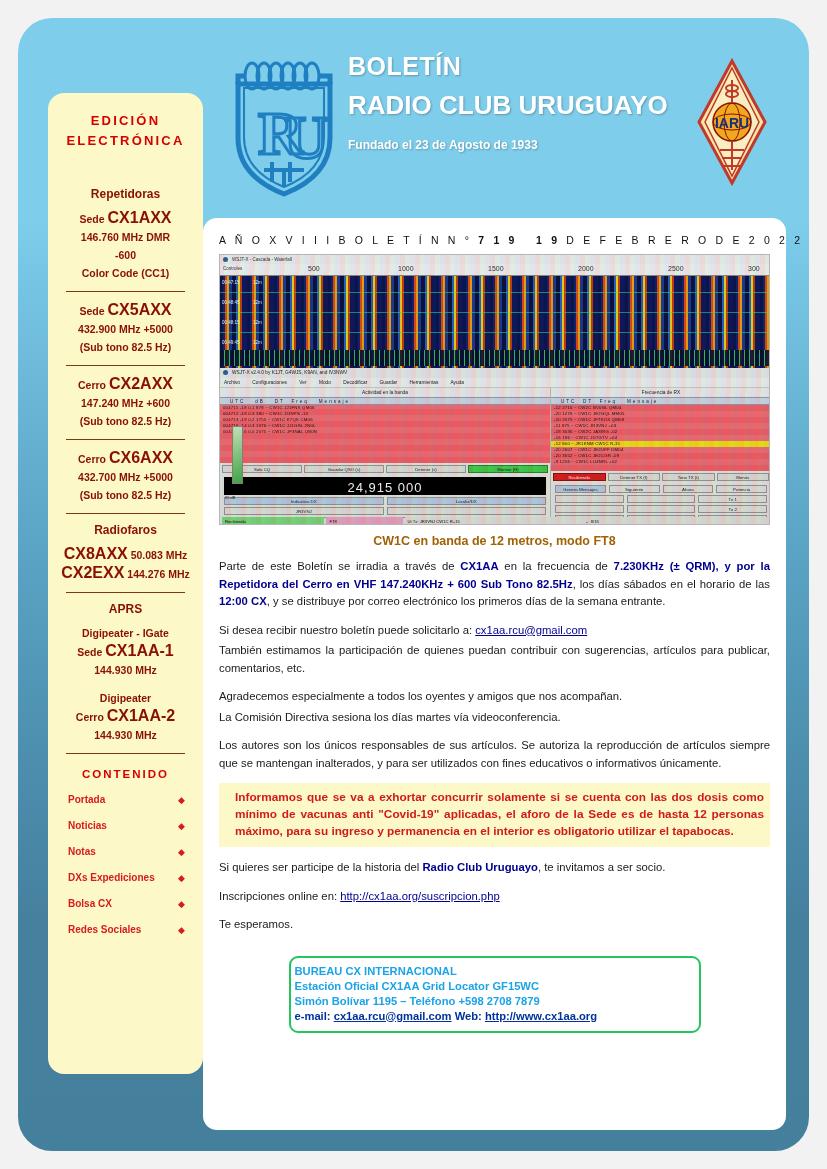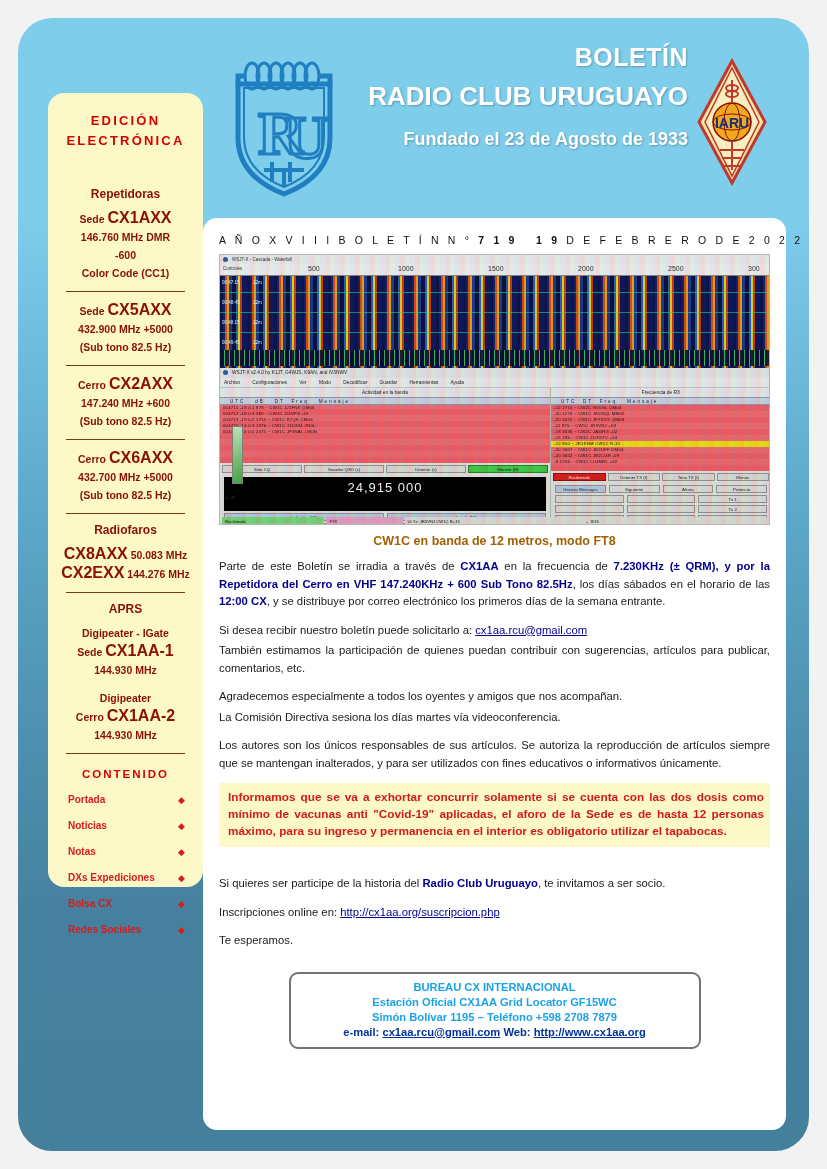--- a/index.html
+++ b/index.html
@@ -27,44 +27,44 @@
   
   #header {
     position: absolute; left: 0; top: 0;
     width: 791px; height: 182px;
   }
   #rcu-logo {
     position: absolute; left: 206px; top: 28px;
     width: 120px; height: 152px;
   }
   #title-block {
-    position: absolute; left: 330px; top: 25px;
-    width: 340px; text-align: right; color: #ffffff;
+    position: absolute; left: 330px; top: 34px;
+    width: 340px; text-align: left; color: #ffffff;
   }
   .t-boletin {
     font-size: 25px; font-weight: bold; letter-spacing: .5px;
     text-shadow: 1px 1px 2px rgba(0,0,0,.25);
   }
   .t-rcu {
     font-size: 26px; font-weight: bold; margin-top: 9px; white-space: nowrap;
     text-shadow: 1px 1px 2px rgba(0,0,0,.25);
   }
   .t-fund {
-    font-size: 18px; font-weight: bold; margin-top: 17px;
+    font-size: 12px; font-weight: bold; margin-top: 17px;
     text-shadow: 1px 1px 2px rgba(0,0,0,.25);
   }
   #iaru-logo {
     position: absolute; left: 678px; top: 40px;
     width: 72px; height: 128px;
   }
 
   
   #sidebar {
     position: absolute; left: 30px; top: 75px;
-    width: 155px; height: 794px;
+    width: 155px; height: 981px;
     background: #fcf8c8;
     border-radius: 16px;
     color: #8a1002;
     text-align: center;
     padding: 18px 8px 26px 8px;
     font-size: 10px;
   }
   #edicion {
     color: #d60000; font-weight: bold; font-size: 13px;
     letter-spacing: 2.2px; line-height: 20px; margin-bottom: 36px;
@@ -207,21 +207,21 @@
   }
   .mini-btn {
     flex: 1; font-size: 4.3px; text-align: center; height: 8px; line-height: 8px;
     border: 1px solid #9a9a9a; background: #e4e2dc; color: #222;
     white-space: nowrap; overflow: hidden;
   }
   .mini-btn.green { background: #44d24a; border-color: #2a8a2e; }
   .mini-btn.red   { background: #e02020; color: #fff; border-color: #901010; }
   .freq-display {
     background: #000; color: #fff; text-align: center;
-    font-size: 13px; height: 34px; line-height: 22px; margin: 2px 4px;
+    font-size: 13px; height: 18px; line-height: 22px; margin: 2px 4px;
     font-family: "Liberation Sans", sans-serif; letter-spacing: 1px;
   }
   .row2 { display: flex; gap: 3px; padding: 0 4px; margin-top: 2px; }
   .row2 .cell {
     flex: 1; font-size: 4.4px; text-align: center; height: 8px; line-height: 8px;
     border: 1px solid #9a9a9a; background: #e8e6e0; color: #223;
   }
   .row2 .cell.blue { background: #bcd3ea; }
   .smeter {
     position: absolute; left: 5px; top: 34px; width: 26px; height: 70px;
@@ -259,31 +259,31 @@
   
   .para {
     font-size: 11.3px; color: #1a1a1a; line-height: 17.5px;
     text-align: justify; margin-bottom: 11px;
   }
   .para.tight { margin-bottom: 3px; text-align: left; }
   .nb { color: #00008f; font-weight: bold; }
   .lnk { color: #00008f; text-decoration: underline; }
 
   #covid-box {
-    background: #fdf8c8; padding: 6px 6px 7px 9px; margin: 4px 0 28px 0;
+    background: #fdf8c8; padding: 6px 6px 7px 16px; margin: 4px 0 12px 0;
   }
   #covid-box p {
     color: #d21a1a; font-weight: bold; font-size: 11.8px;
     line-height: 17px; text-align: justify;
   }
 
   #bureau-box {
     width: 412px; margin: 22px auto 0 auto;
-    border: 2px solid #737373; border-radius: 9px;
-    padding: 6px 4px 7px 4px; text-align: center;
+    border: 2px solid #22c55e; border-radius: 9px;
+    padding: 6px 4px 7px 4px; text-align: left;
   }
   #bureau-box div {
     color: #1ba3e8; font-weight: bold; font-size: 11.2px; line-height: 15px;
   }
   #bureau-box .dark { color: #00329b; }
   #bureau-box .u { text-decoration: underline; }
 </style>
 </head>
 <body>
 

